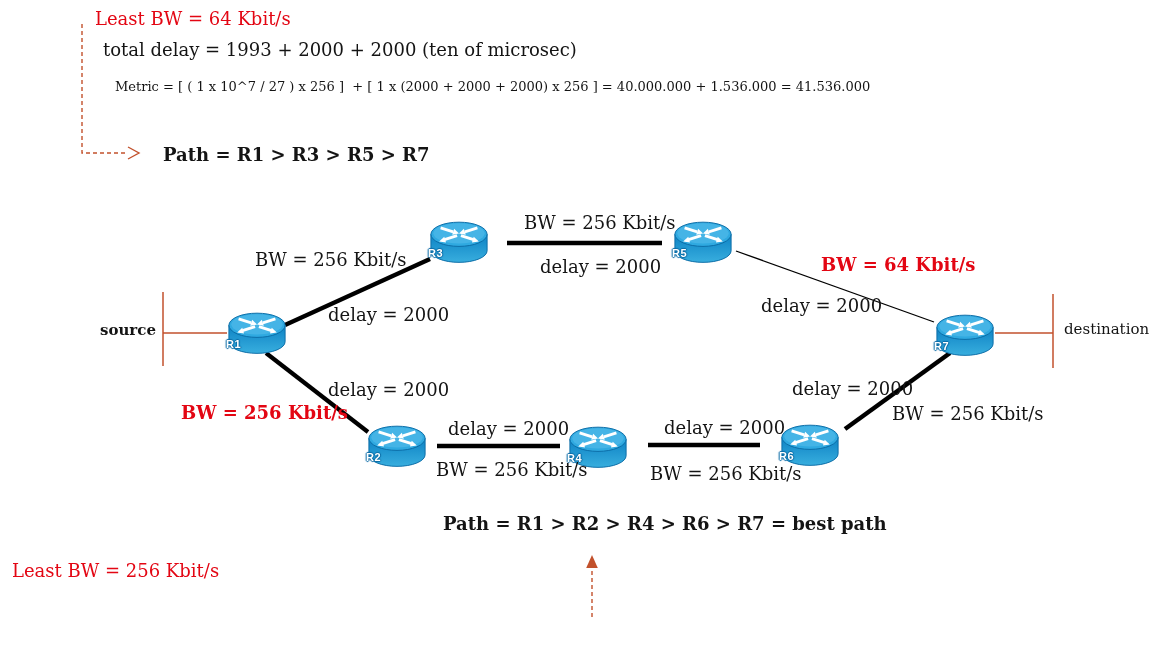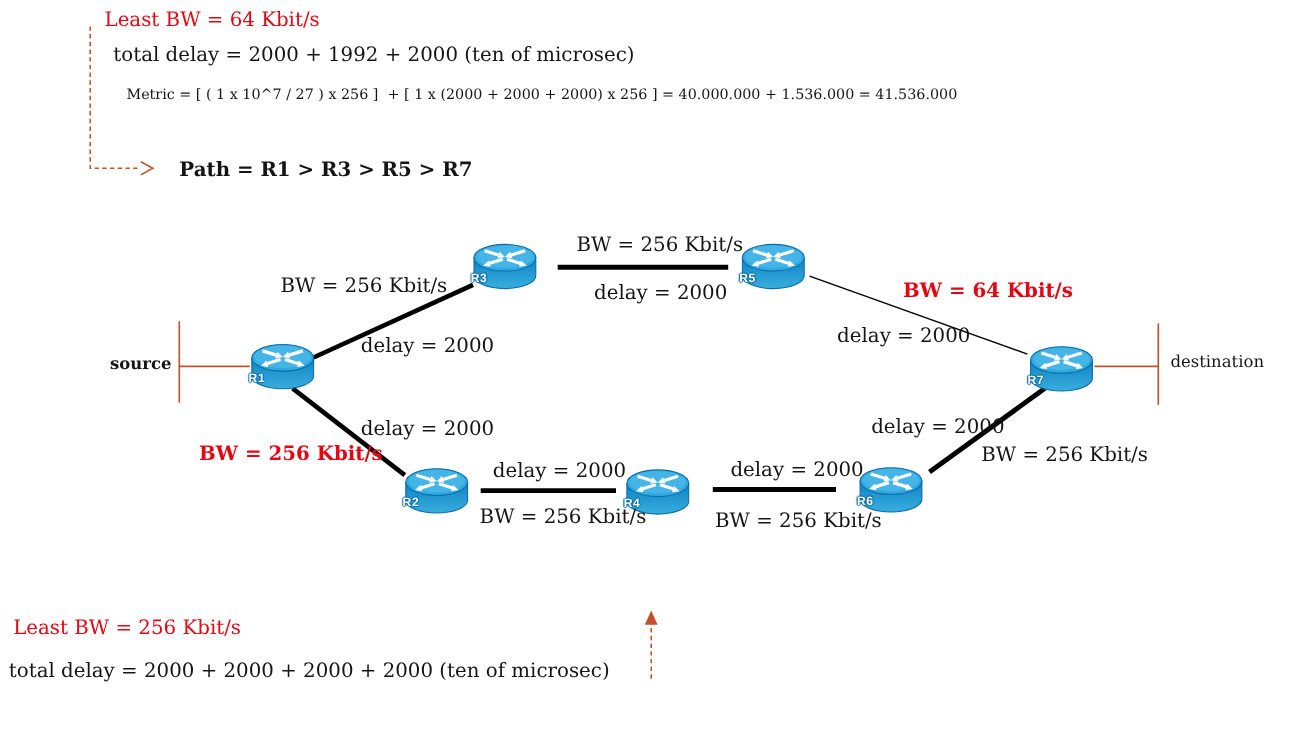--- a/index.html
+++ b/index.html
@@ -119,21 +119,21 @@
     <svg viewBox="0 0 64 46">
         <use href="#router-sym"></use>
       </svg>
     <span class="rlabel">R7</span>
   </div>
 
   <div class="lbl endpoint" style="left:100px; top:322px;font-weight:bold;">source</div>
   <div class="lbl endpoint" style="left:1064px; top:321px;">destination</div>
 
   <div class="lbl red" style="left:95px;  top:9px;">Least BW = 64 Kbit/s</div>
-  <div class="lbl" style="left:103px; top:40px;">total delay = 2000 + 1992 + 2000 (ten of microsec)</div>
+  <div class="lbl" style="left:103px; top:40px;">total delay = 1993 + 2000 + 2000 (ten of microsec)</div>
   <div class="lbl metric" style="left:115px; top:80px;">Metric = [ ( 1 x 10^7 / 27 ) x 256 ]  + [ 1 x (2000 + 2000 + 2000) x 256 ] = 40.000.000 + 1.536.000 = 41.536.000</div>
   <div class="lbl bold" style="left:163px; top:145px;">Path = R1 &gt; R3 &gt; R5 &gt; R7</div>
 
   <div class="lbl" style="left:255px; top:250px;">BW = 256 Kbit/s</div>
   <div class="lbl" style="left:328px; top:305px;">delay = 2000</div>
 
   <div class="lbl" style="left:524px; top:213px;">BW = 256 Kbit/s</div>
   <div class="lbl" style="left:540px; top:257px;">delay = 2000</div>
 
   <div class="lbl redbold" style="left:821px; top:255px;">BW = 64 Kbit/s</div>
@@ -144,16 +144,16 @@
 
   <div class="lbl" style="left:436px; top:460px;">BW = 256 Kbit/s</div>
   <div class="lbl" style="left:448px; top:419px;">delay = 2000</div>
 
   <div class="lbl" style="left:650px; top:464px;">BW = 256 Kbit/s</div>
   <div class="lbl" style="left:664px; top:418px;">delay = 2000</div>
 
   <div class="lbl" style="left:892px; top:404px;">BW = 256 Kbit/s</div>
   <div class="lbl" style="left:792px; top:379px;">delay = 2000</div>
 
+  <div class="lbl bold" style="left:443px; top:514px;">Path = R1 &gt; R2 &gt; R4 &gt; R6 &gt; R7 = best path</div>
   <div class="lbl red" style="left:12px;  top:561px;">Least BW = 256 Kbit/s</div>
-  <div class="lbl" style="left:8px;   top:600px;">total delay = 2000 + 2000 + 2000 + 2000 (ten of microsec)</div>
 
 </div>
 
 </body></html>

